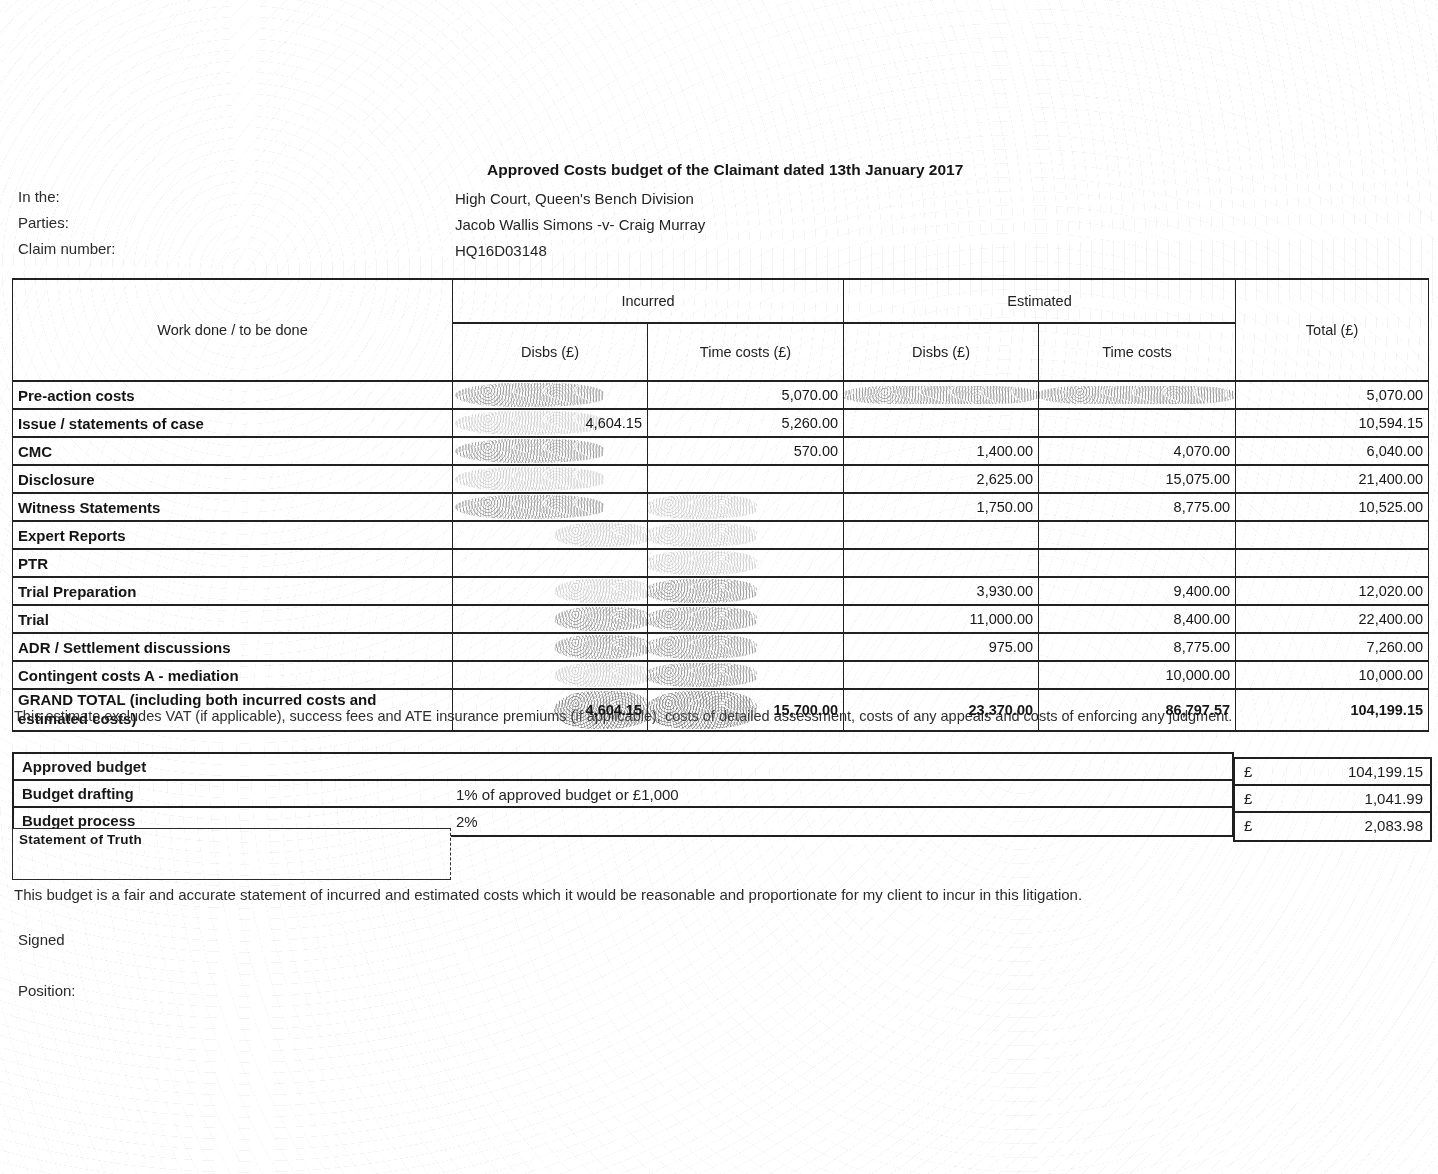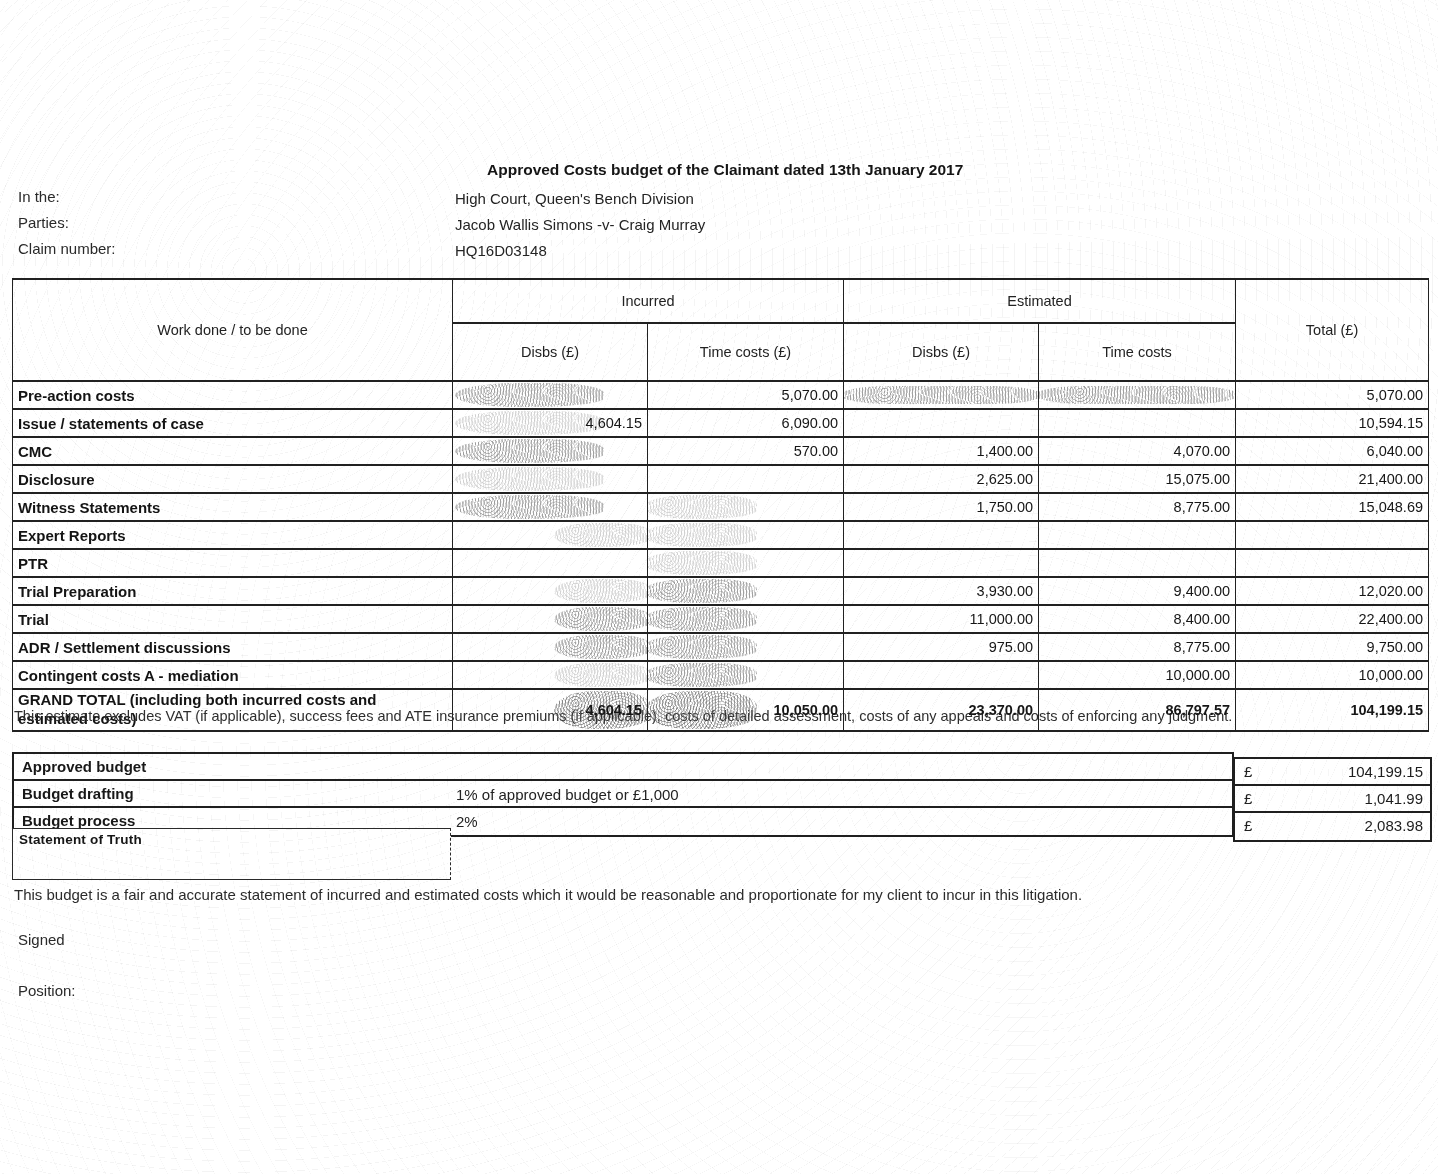--- a/index.html
+++ b/index.html
@@ -118,21 +118,21 @@
           <td class="lbl">Pre-action costs</td>
           <td class="val smudge sm-full"><span class="cellv"></span></td>
           <td class="val"><span class="cellv">5,070.00</span></td>
           <td class="val smudge sm-band"><span class="cellv"></span></td>
           <td class="val smudge sm-band"><span class="cellv"></span></td>
           <td class="val"><span class="cellv">5,070.00</span></td>
         </tr>
         <tr>
           <td class="lbl">Issue / statements of case</td>
           <td class="val smudge sm-full sm-light"><span class="cellv">4,604.15</span></td>
-          <td class="val"><span class="cellv">6,090.00</span></td>
+          <td class="val"><span class="cellv">5,260.00</span></td>
           <td class="val"><span class="cellv"></span></td>
           <td class="val"><span class="cellv"></span></td>
           <td class="val"><span class="cellv">10,594.15</span></td>
         </tr>
         <tr>
           <td class="lbl">CMC</td>
           <td class="val smudge sm-full"><span class="cellv"></span></td>
           <td class="val"><span class="cellv">570.00</span></td>
           <td class="val"><span class="cellv">1,400.00</span></td>
           <td class="val"><span class="cellv">4,070.00</span></td>
@@ -145,21 +145,21 @@
           <td class="val"><span class="cellv">2,625.00</span></td>
           <td class="val"><span class="cellv">15,075.00</span></td>
           <td class="val"><span class="cellv">21,400.00</span></td>
         </tr>
         <tr>
           <td class="lbl">Witness Statements</td>
           <td class="val smudge sm-full"><span class="cellv"></span></td>
           <td class="val smudge sm-left sm-light"><span class="cellv"></span></td>
           <td class="val"><span class="cellv">1,750.00</span></td>
           <td class="val"><span class="cellv">8,775.00</span></td>
-          <td class="val"><span class="cellv">15,048.69</span></td>
+          <td class="val"><span class="cellv">10,525.00</span></td>
         </tr>
         <tr>
           <td class="lbl">Expert Reports</td>
           <td class="val smudge sm-right sm-light"><span class="cellv"></span></td>
           <td class="val smudge sm-left sm-light"><span class="cellv"></span></td>
           <td class="val"><span class="cellv"></span></td>
           <td class="val"><span class="cellv"></span></td>
           <td class="val"><span class="cellv"></span></td>
         </tr>
         <tr>
@@ -185,34 +185,34 @@
           <td class="val"><span class="cellv">11,000.00</span></td>
           <td class="val"><span class="cellv">8,400.00</span></td>
           <td class="val"><span class="cellv">22,400.00</span></td>
         </tr>
         <tr>
           <td class="lbl">ADR / Settlement discussions</td>
           <td class="val smudge sm-right"><span class="cellv"></span></td>
           <td class="val smudge sm-left"><span class="cellv"></span></td>
           <td class="val"><span class="cellv">975.00</span></td>
           <td class="val"><span class="cellv">8,775.00</span></td>
-          <td class="val"><span class="cellv">9,750.00</span></td>
+          <td class="val"><span class="cellv">7,260.00</span></td>
         </tr>
         <tr>
           <td class="lbl">Contingent costs A - mediation</td>
           <td class="val smudge sm-right sm-light"><span class="cellv"></span></td>
           <td class="val smudge sm-left"><span class="cellv"></span></td>
           <td class="val"><span class="cellv"></span></td>
           <td class="val"><span class="cellv">10,000.00</span></td>
           <td class="val"><span class="cellv">10,000.00</span></td>
         </tr>
         <tr class="grand">
           <td class="lbl">GRAND TOTAL (including both incurred costs and estimated costs)</td>
           <td class="val smudge sm-right sm-heavy"><span class="cellv">4,604.15</span></td>
-          <td class="val smudge sm-left sm-heavy"><span class="cellv">10,050.00</span></td>
+          <td class="val smudge sm-left sm-heavy"><span class="cellv">15,700.00</span></td>
           <td class="val"><span class="cellv">23,370.00</span></td>
           <td class="val"><span class="cellv">86,797.57</span></td>
           <td class="val"><span class="cellv">104,199.15</span></td>
         </tr>
       </tbody>
   </table>
 
   <div class="txt footnote">This estimate excludes VAT (if applicable), success fees and ATE insurance premiums (if applicable), costs of detailed assessment, costs of any appeals and costs of enforcing any judgment.</div>
 
   <div class="b-row" style="top:752px">

